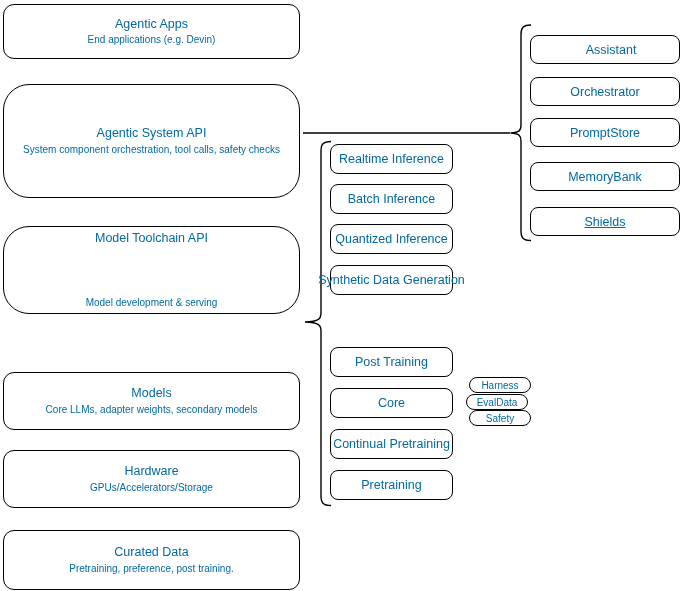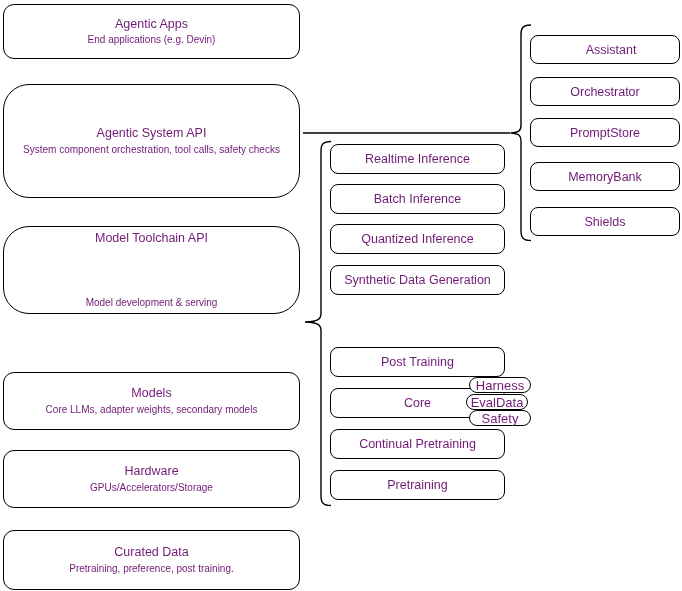--- a/index.html
+++ b/index.html
@@ -2,21 +2,21 @@
 <html><head>
 <meta charset="utf-8">
 <style>
   html, body { margin: 0; padding: 0; background: #ffffff; }
   .canvas {
     position: relative;
     width: 682px;
     height: 591px;
     background: #ffffff;
     font-family: "Liberation Sans", sans-serif;
-    color: #701a75;
+    color: #0369a1;
     overflow: hidden;
   }
   svg.overlay {
     position: absolute;
     left: 0; top: 0;
     width: 682px; height: 591px;
     pointer-events: none;
   }
   svg.overlay path { stroke: #000000; stroke-width: 1.4; fill: none; }
 
@@ -34,21 +34,21 @@
     justify-content: center;
     text-align: center;
   }
   .lbox.tall { border-radius: 26px; }
   .box-title { font-size: 12.5px; line-height: 1.15; white-space: nowrap; }
   .box-sub { font-size: 10px; line-height: 1.2; margin-top: 3px; white-space: nowrap; }
 
   .mbox {
     position: absolute;
     left: 330px;
-    width: 175px;
+    width: 123px;
     height: 30px;
     box-sizing: border-box;
     border: 1.4px solid #000000;
     border-radius: 8px;
     background: #ffffff;
     display: flex;
     align-items: center;
     justify-content: center;
     font-size: 12.5px;
     white-space: nowrap;
@@ -73,21 +73,21 @@
     position: absolute;
     width: 62px;
     height: 16px;
     box-sizing: border-box;
     border: 1.4px solid #000000;
     border-radius: 9px;
     background: #ffffff;
     display: flex;
     align-items: center;
     justify-content: center;
-    font-size: 13px;
+    font-size: 10px;
     white-space: nowrap;
     z-index: 2;
   }
 </style>
 </head>
 <body>
 
 <div class="canvas">
 
   <svg class="overlay">
@@ -166,17 +166,17 @@
   </div>
   <div class="rbox" style="top:77px;">
     <span>Orchestrator</span>
   </div>
   <div class="rbox" style="top:118px;">
     <span>PromptStore</span>
   </div>
   <div class="rbox" style="top:162px;">
     <span>MemoryBank</span>
   </div>
-  <div class="rbox" style="top:207px;">
+  <div class="rbox" style="top:207px;text-decoration:underline;">
     <span>Shields</span>
   </div>
 
 </div>
 
 </body></html>

